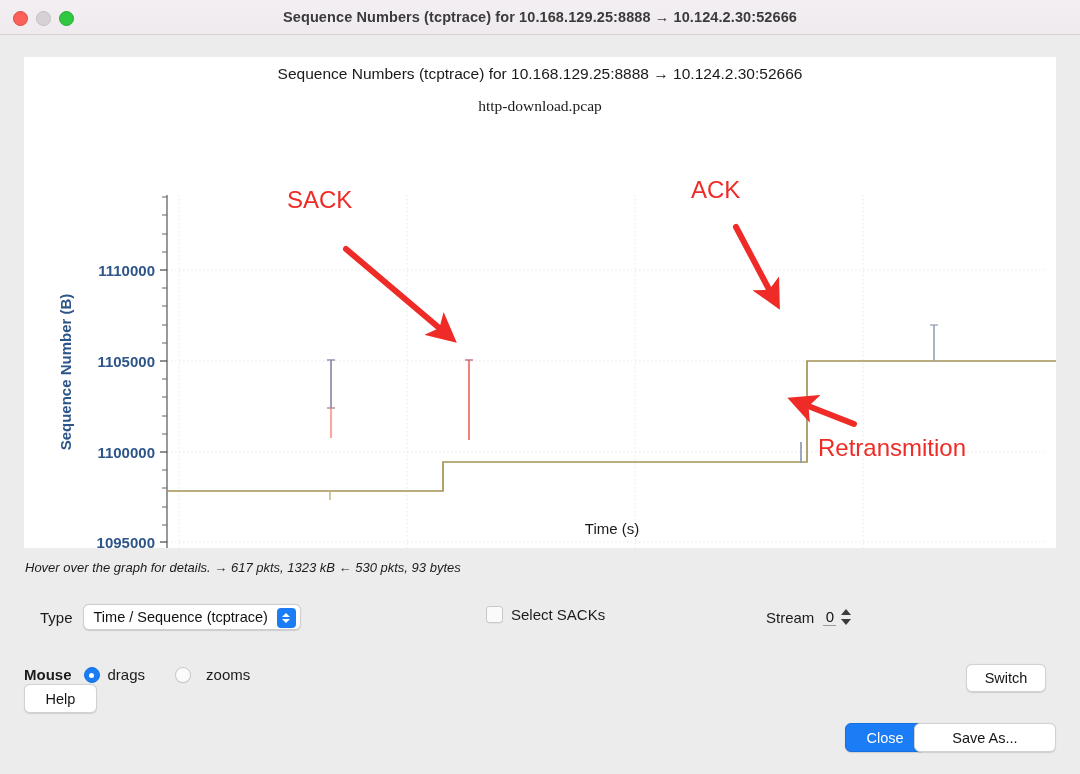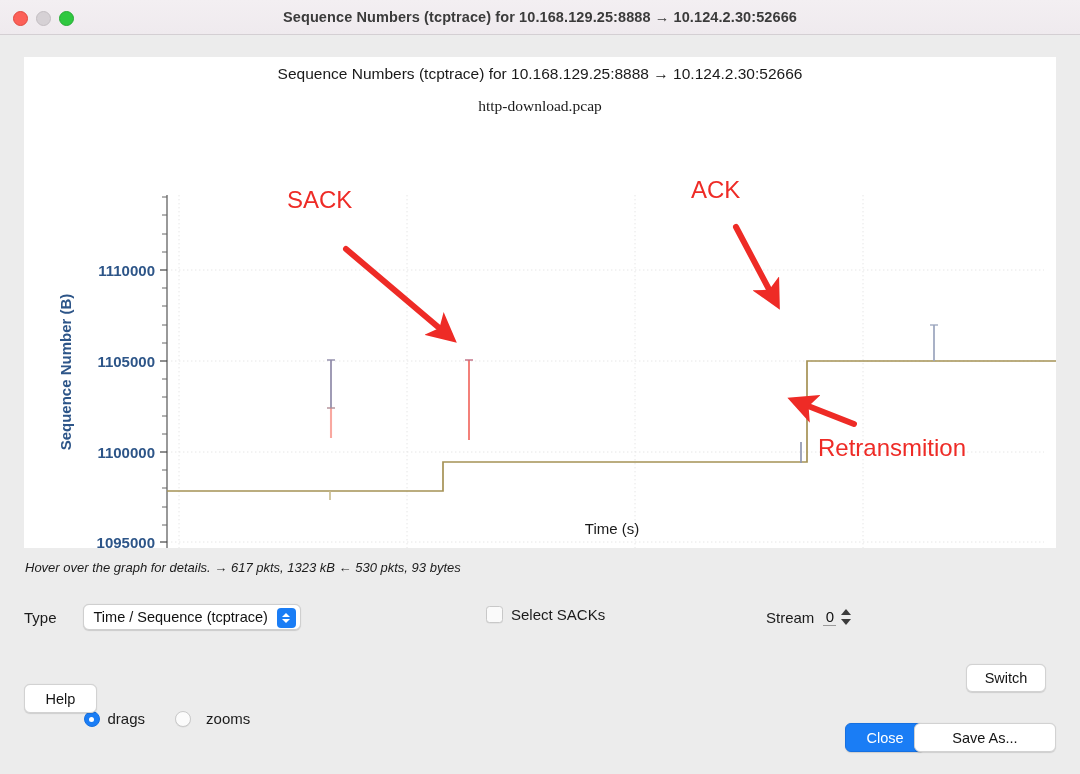--- a/index.html
+++ b/index.html
@@ -85,21 +85,21 @@
   #status-line {
     position: absolute; left: 25px; top: 560px;
     font-size: 13px; font-style: italic; color: #1c1c1c;
     white-space: nowrap;
   }
 
   
   .ctl-label {
     font-size: 15px; color: #1b1b1b;
   }
-  #row-type { position: absolute; left: 24px; top: 604px; display: flex; align-items: center; gap: 16px; }
+  #row-type { position: absolute; left: 40px; top: 604px; display: flex; align-items: center; }
   #type-label { margin-right: 10px; }
   #type-select {
     position: relative;
     height: 26px; box-sizing: border-box;
     background: #ffffff;
     border: 1px solid #cfcfcf;
     border-radius: 6px;
     box-shadow: 0 0.5px 1px rgba(0,0,0,0.14);
     display: flex; align-items: center;
     padding: 0 32px 0 10px;
@@ -181,21 +181,21 @@
   }
   .radio.on::after {
     content: ""; position: absolute;
     left: 4.5px; top: 4.5px; width: 5px; height: 5px;
     border-radius: 50%; background: #ffffff;
   }
   .radio.off {
     background: #fbfbfb; border: 1px solid #cacaca;
     box-shadow: 0 0.5px 0.5px rgba(0,0,0,0.08);
   }
-  .radio-wrap { display: flex; align-items: flex-end; margin-top: 44px; }
+  .radio-wrap { display: flex; align-items: flex-end; }
   #radio-zooms-wrap { margin-left: 30px; gap: 7px; }
 
   #btn-reset { position: absolute; left: 966px; top: 664px; width: 80px; height: 28px; }
   #btn-help  { position: absolute; left: 24px;  top: 684px; width: 73px; height: 29px; }
   #btn-close { position: absolute; left: 845px; top: 723px; width: 80px; height: 29px; }
   #btn-saveas{ position: absolute; left: 914px; top: 723px; width: 142px; height: 29px; }
 </style>
 </head>
 <body>
 

